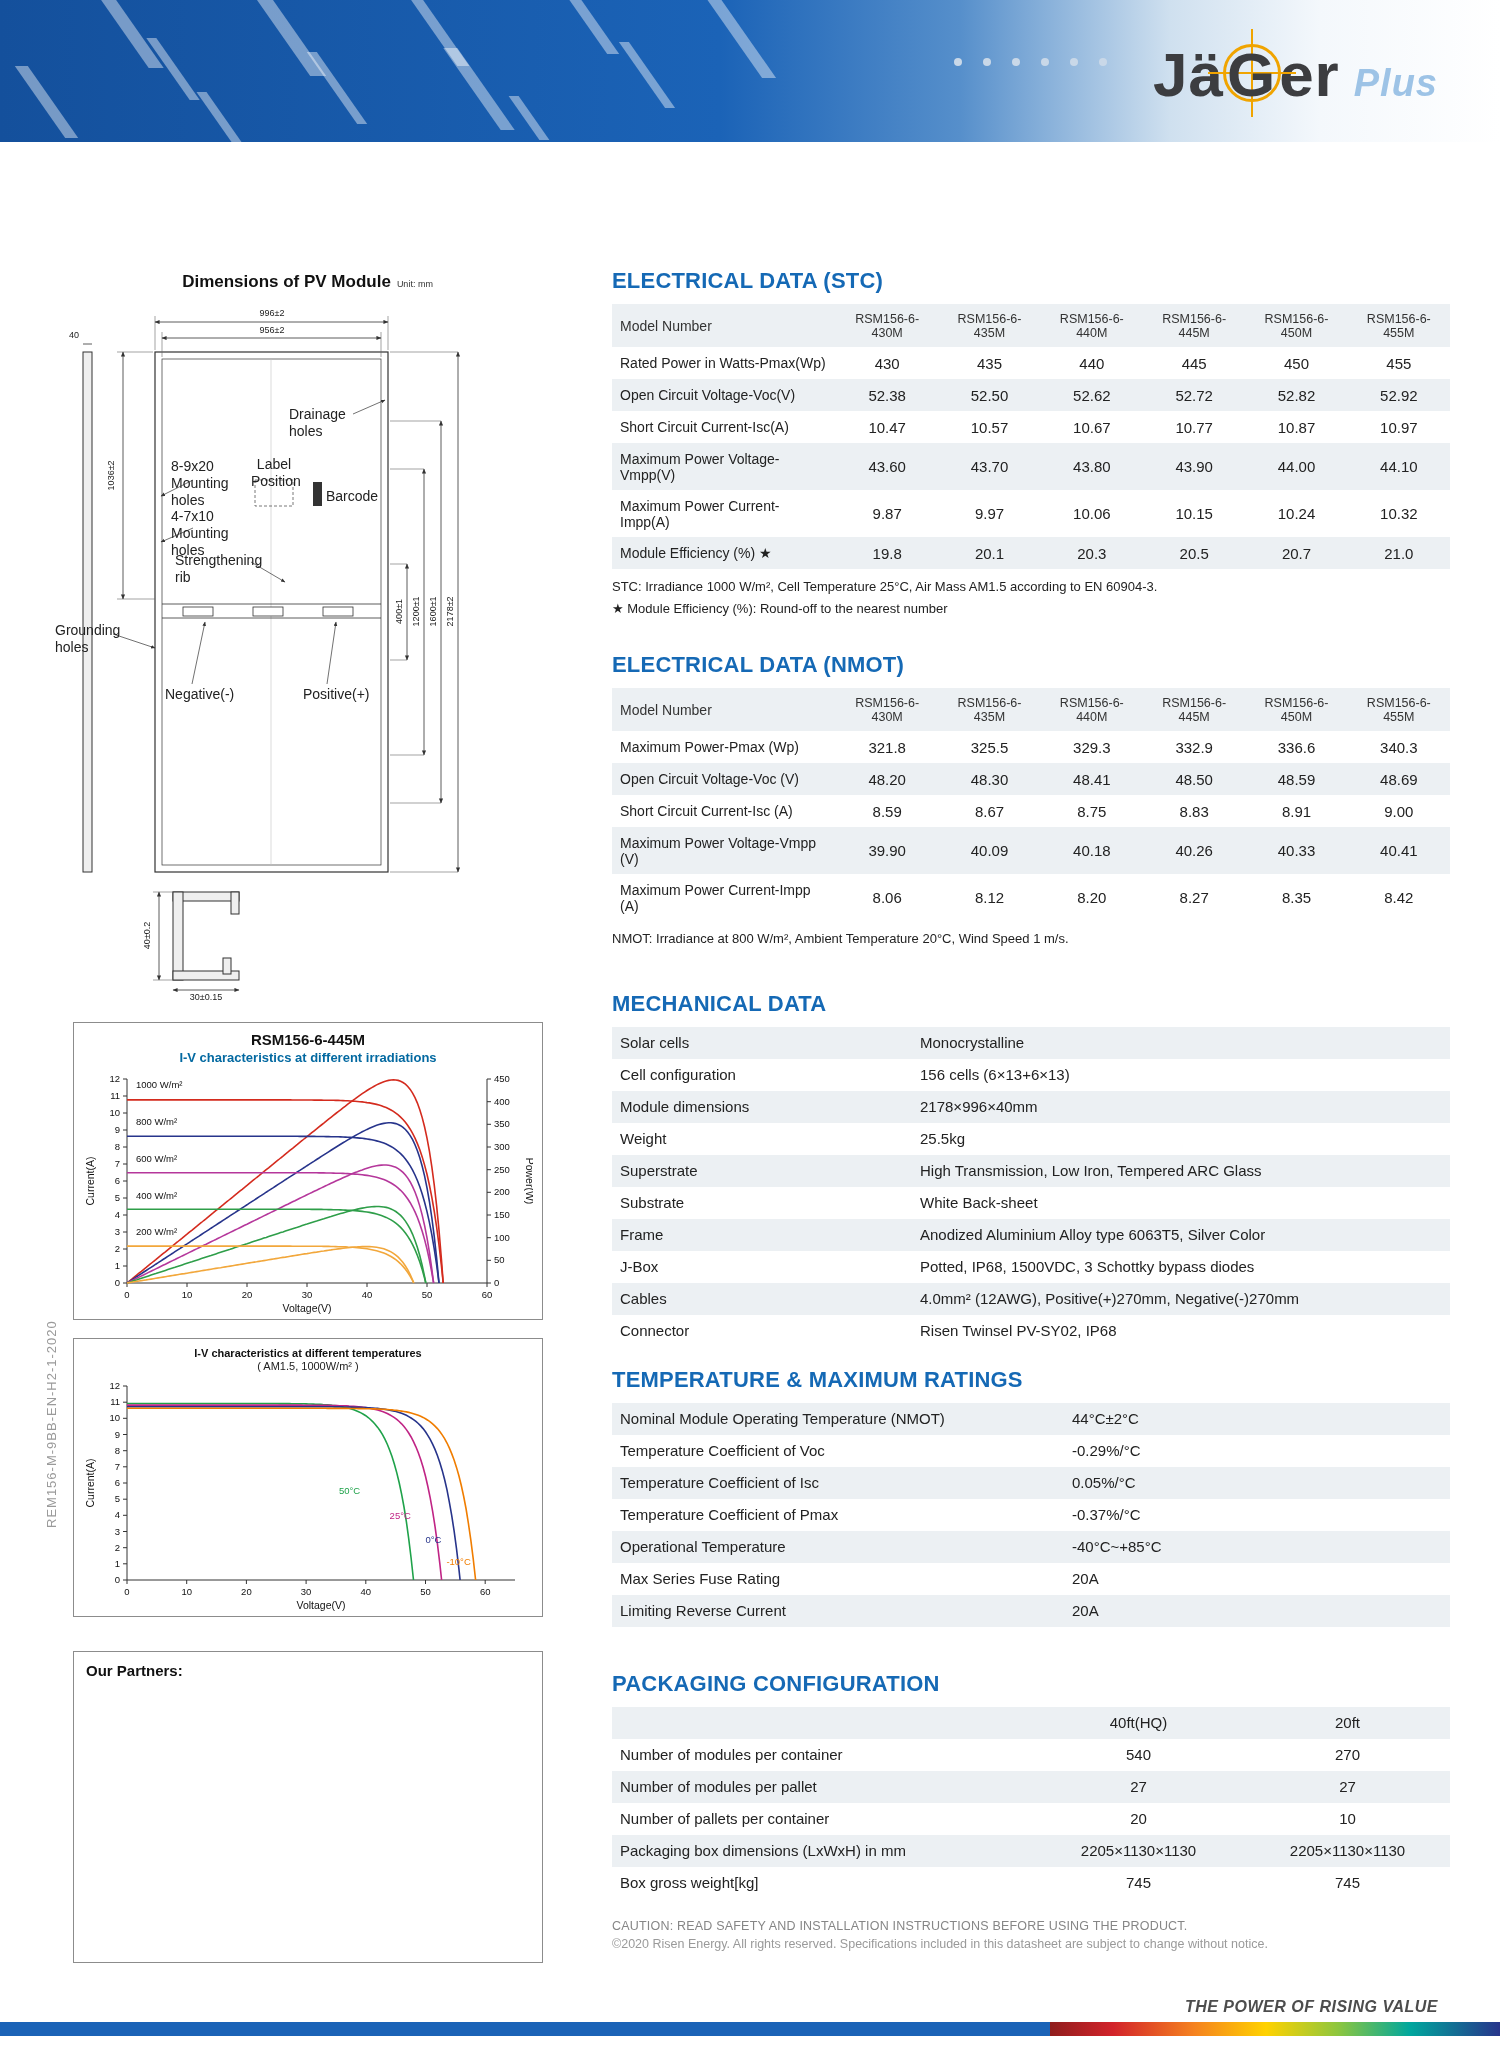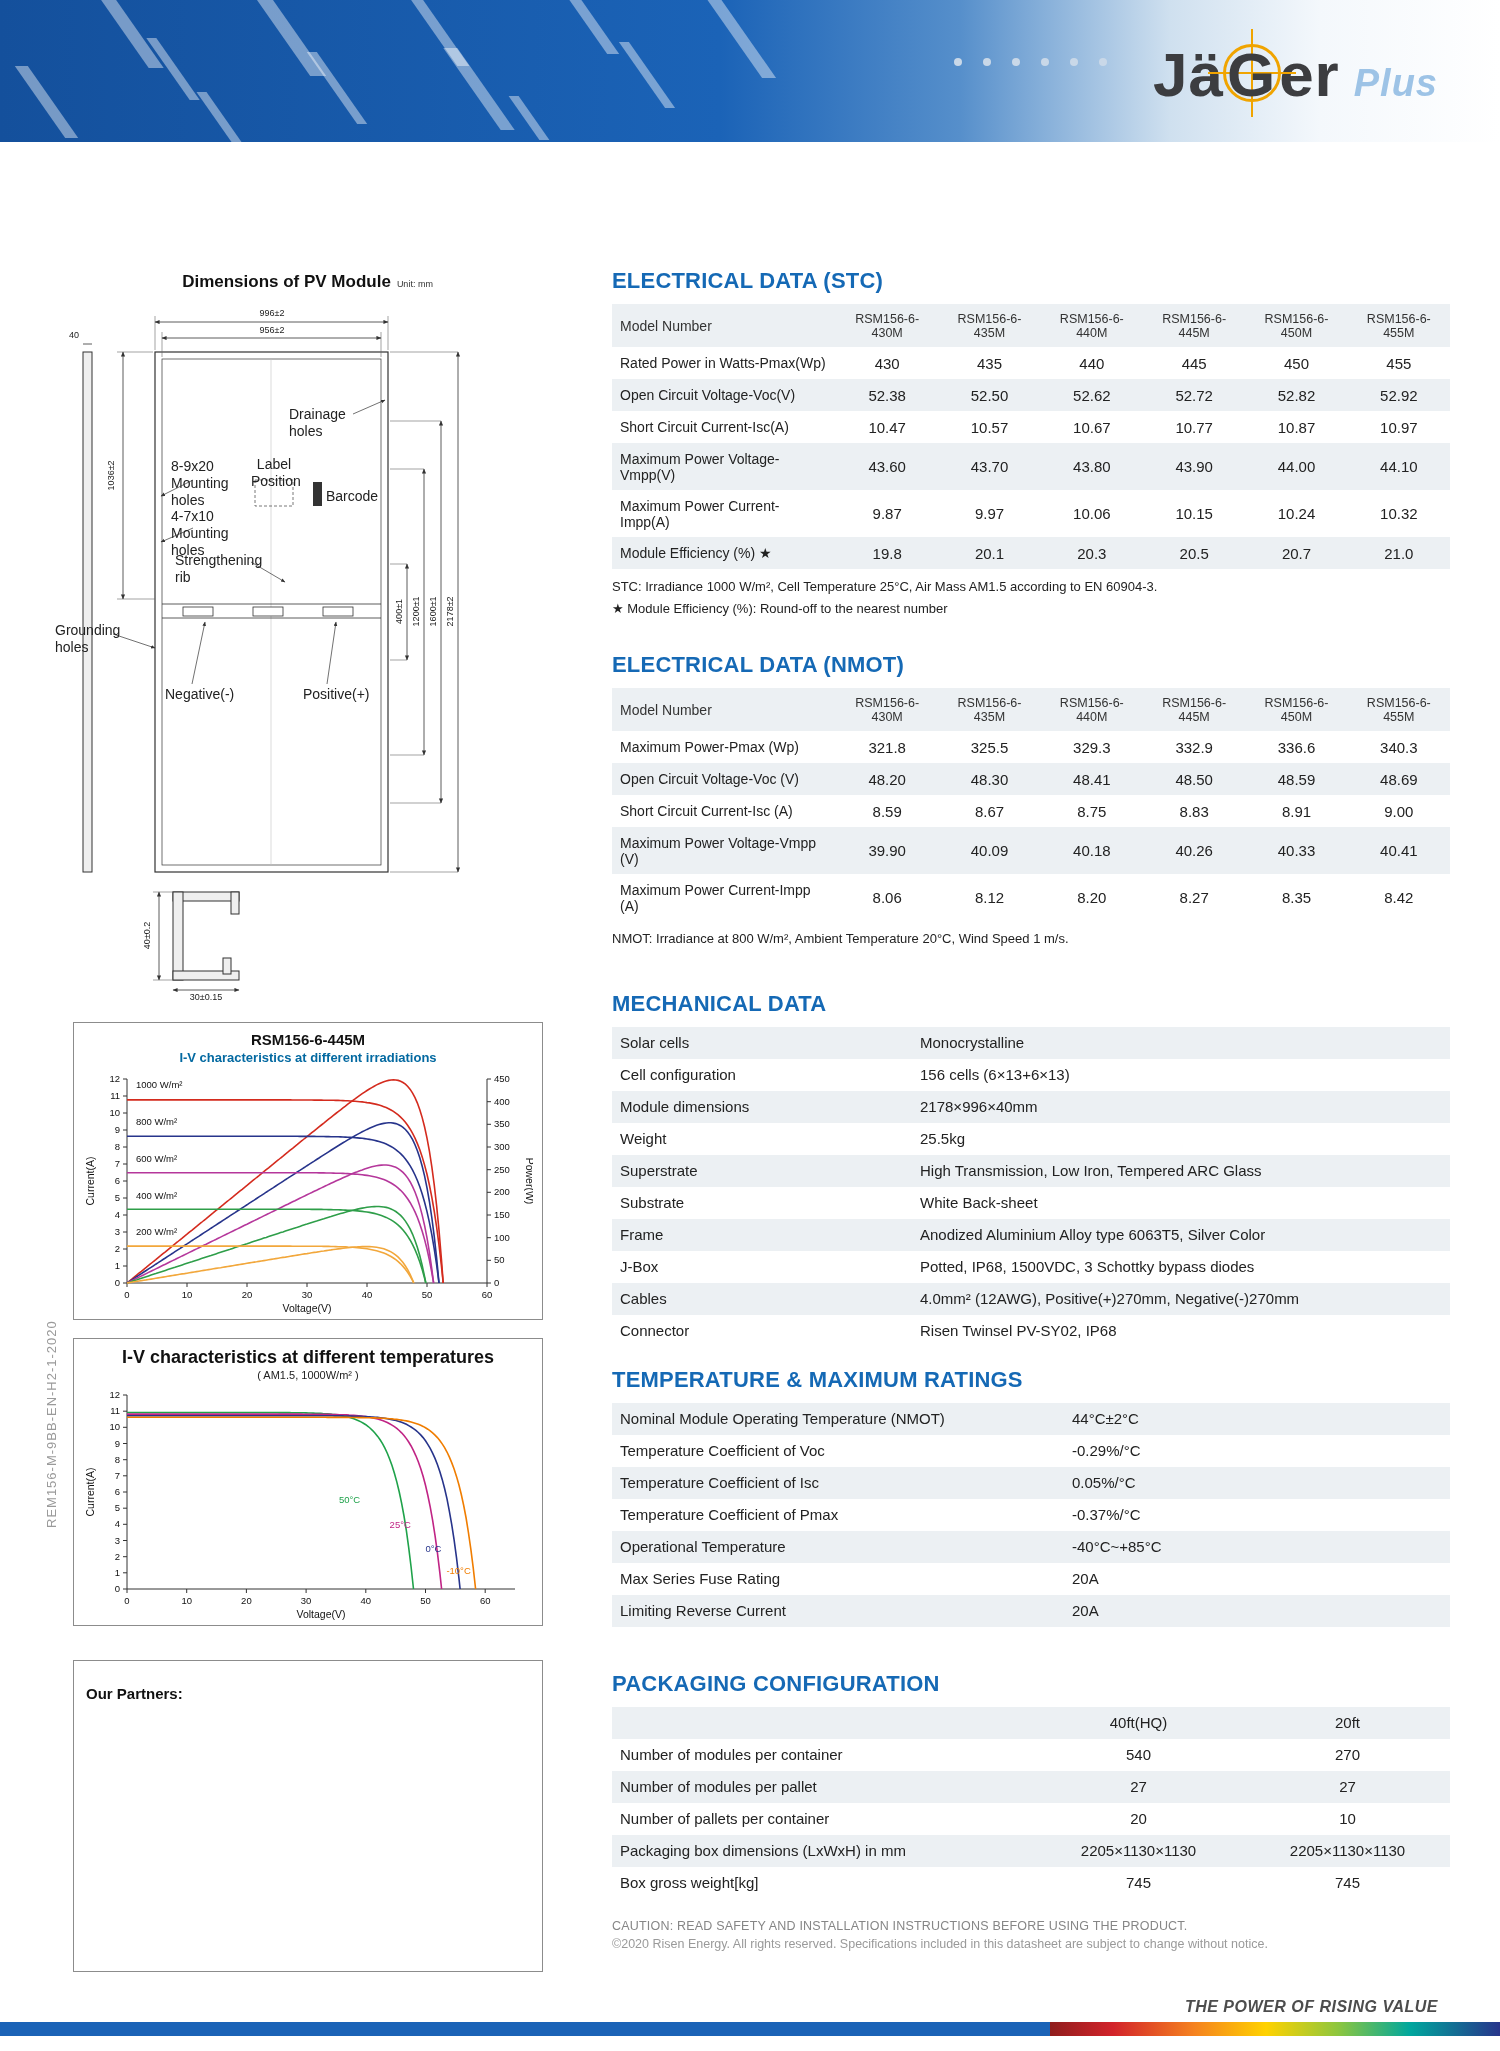--- a/index.html
+++ b/index.html
@@ -30,25 +30,25 @@
   .dl{position:absolute;font-size:14px;color:#222;line-height:1.2;}
   .dl.c{text-align:center;}
   .dl.rot{transform:rotate(-90deg);}
   .dl.dim{font-size:9px;color:#222;}
 
   .chartbox{width:470px;margin-left:18px;border:1px solid #8c8c8c;background:#fff;padding:8px 0 2px;}
   .chartbox.first{margin-top:22px;}
   .chartbox.second{margin-top:18px;}
   .c-title{text-align:center;font-weight:bold;font-size:15px;color:#111;}
   .c-sub{text-align:center;font-weight:bold;font-size:13px;color:#0369a1;margin-top:2px;}
-  .c-title2{text-align:center;font-weight:bold;font-size:18px;color:#111;}
+  .c-title2{text-align:center;font-weight:bold;font-size:11px;color:#111;}
   .c-sub2{text-align:center;font-size:11px;color:#222;margin-top:1px;}
   .chart-svg{display:block;margin:4px auto 0;}
 
-  .partners{width:470px;height:312px;margin-left:18px;margin-top:34px;border:1px solid #8c8c8c;padding:24px 12px;font-size:15px;font-weight:bold;color:#111;}
+  .partners{width:470px;height:312px;margin-left:18px;margin-top:34px;border:1px solid #8c8c8c;padding:10px 12px;font-size:15px;font-weight:bold;color:#111;}
 
   .side-code{position:absolute;left:44px;top:1528px;transform:rotate(-90deg);transform-origin:0 0;white-space:nowrap;font-size:13px;color:#9a9a9a;letter-spacing:1px;}
 
   
   .rcol{position:absolute;left:612px;top:268px;width:838px;}
   .sec{font-size:22px;font-weight:bold;color:#1569b5;letter-spacing:.2px;margin-bottom:10px;}
   .section{margin-top:0;}
   .sec-nmot{margin-top:34px;}
   .sec-mech{margin-top:42px;}
   .sec-temp{margin-top:20px;}

